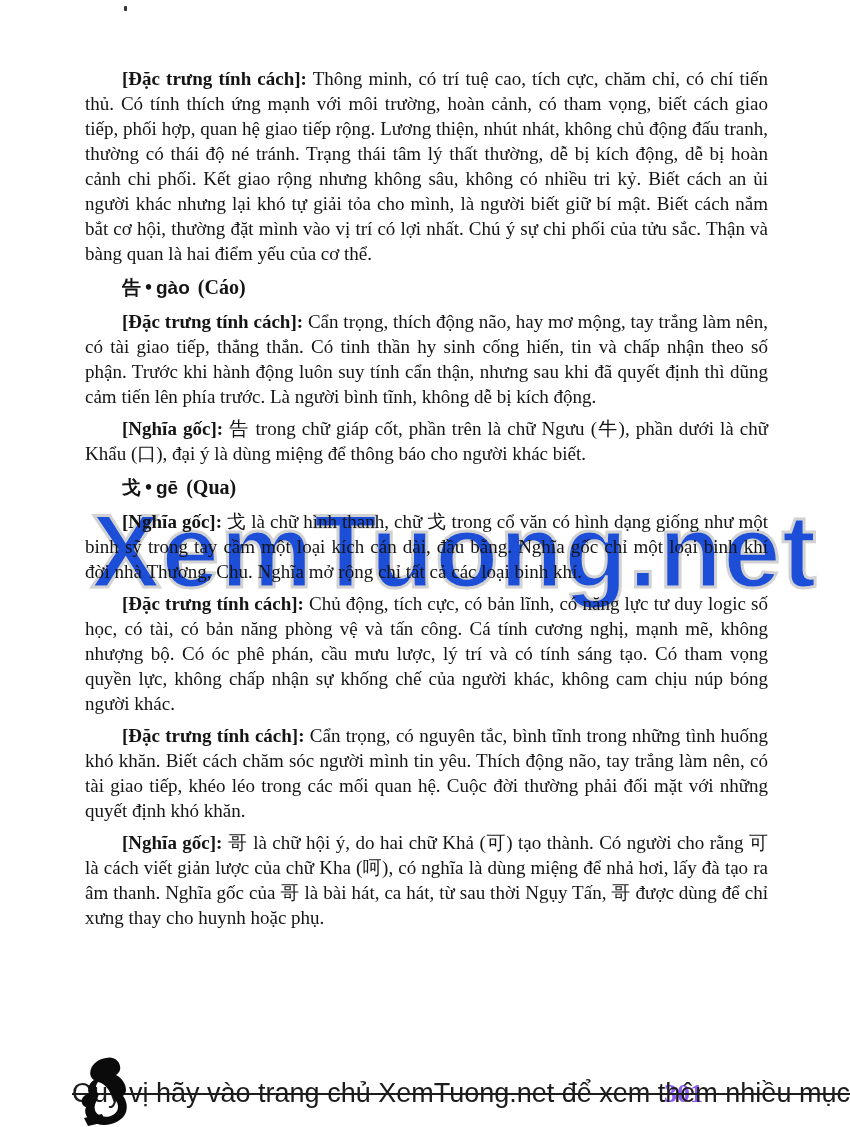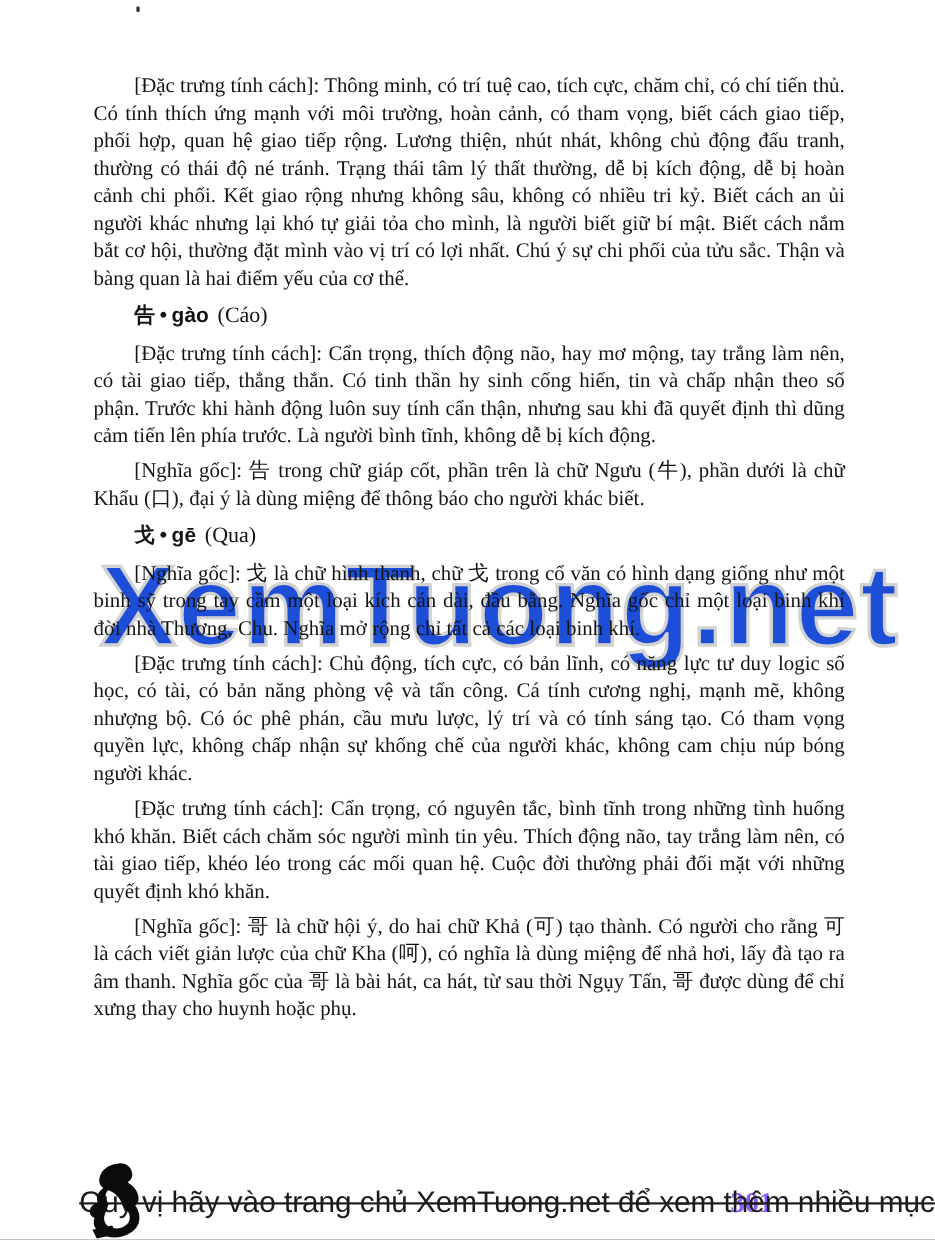--- a/index.html
+++ b/index.html
@@ -34,34 +34,34 @@
   .content {
     position:absolute;
     left:85px; top:66px;
     width:683px;
     z-index:1;
     font-size:19px;
     line-height:25px;
     text-align:justify;
   }
   .para { margin:0 0 7px 0; text-indent:37px; }
-  .para .label { font-weight:normal; }
+  .para .label { font-weight:bold; }
   .entry-heading {
     margin:4px 0 7px 0;
     padding-left:37px;
     text-indent:0;
     font-size:20px;
     line-height:28px;
     font-weight:bold;
     text-align:left;
   }
   .entry-heading .hanzi { font-size:19px; }
   .entry-heading .dot { padding:0 4px; }
   .entry-heading .pinyin { font-family:Liberation Sans, sans-serif; font-size:19px; }
-  .entry-heading .viet { font-weight:normal; padding-left:8px;margin-top:32px; }
+  .entry-heading .viet { font-weight:bold; padding-left:8px;margin-top:32px; }
   .footer {
     position:absolute;
     left:72px; top:1078px;
     width:740px;
     z-index:2;
     font-family:"Liberation Sans","DejaVu Sans",sans-serif;
     font-size:27px;
     color:#1c1c1c;
     text-decoration:line-through;
     white-space:nowrap;

